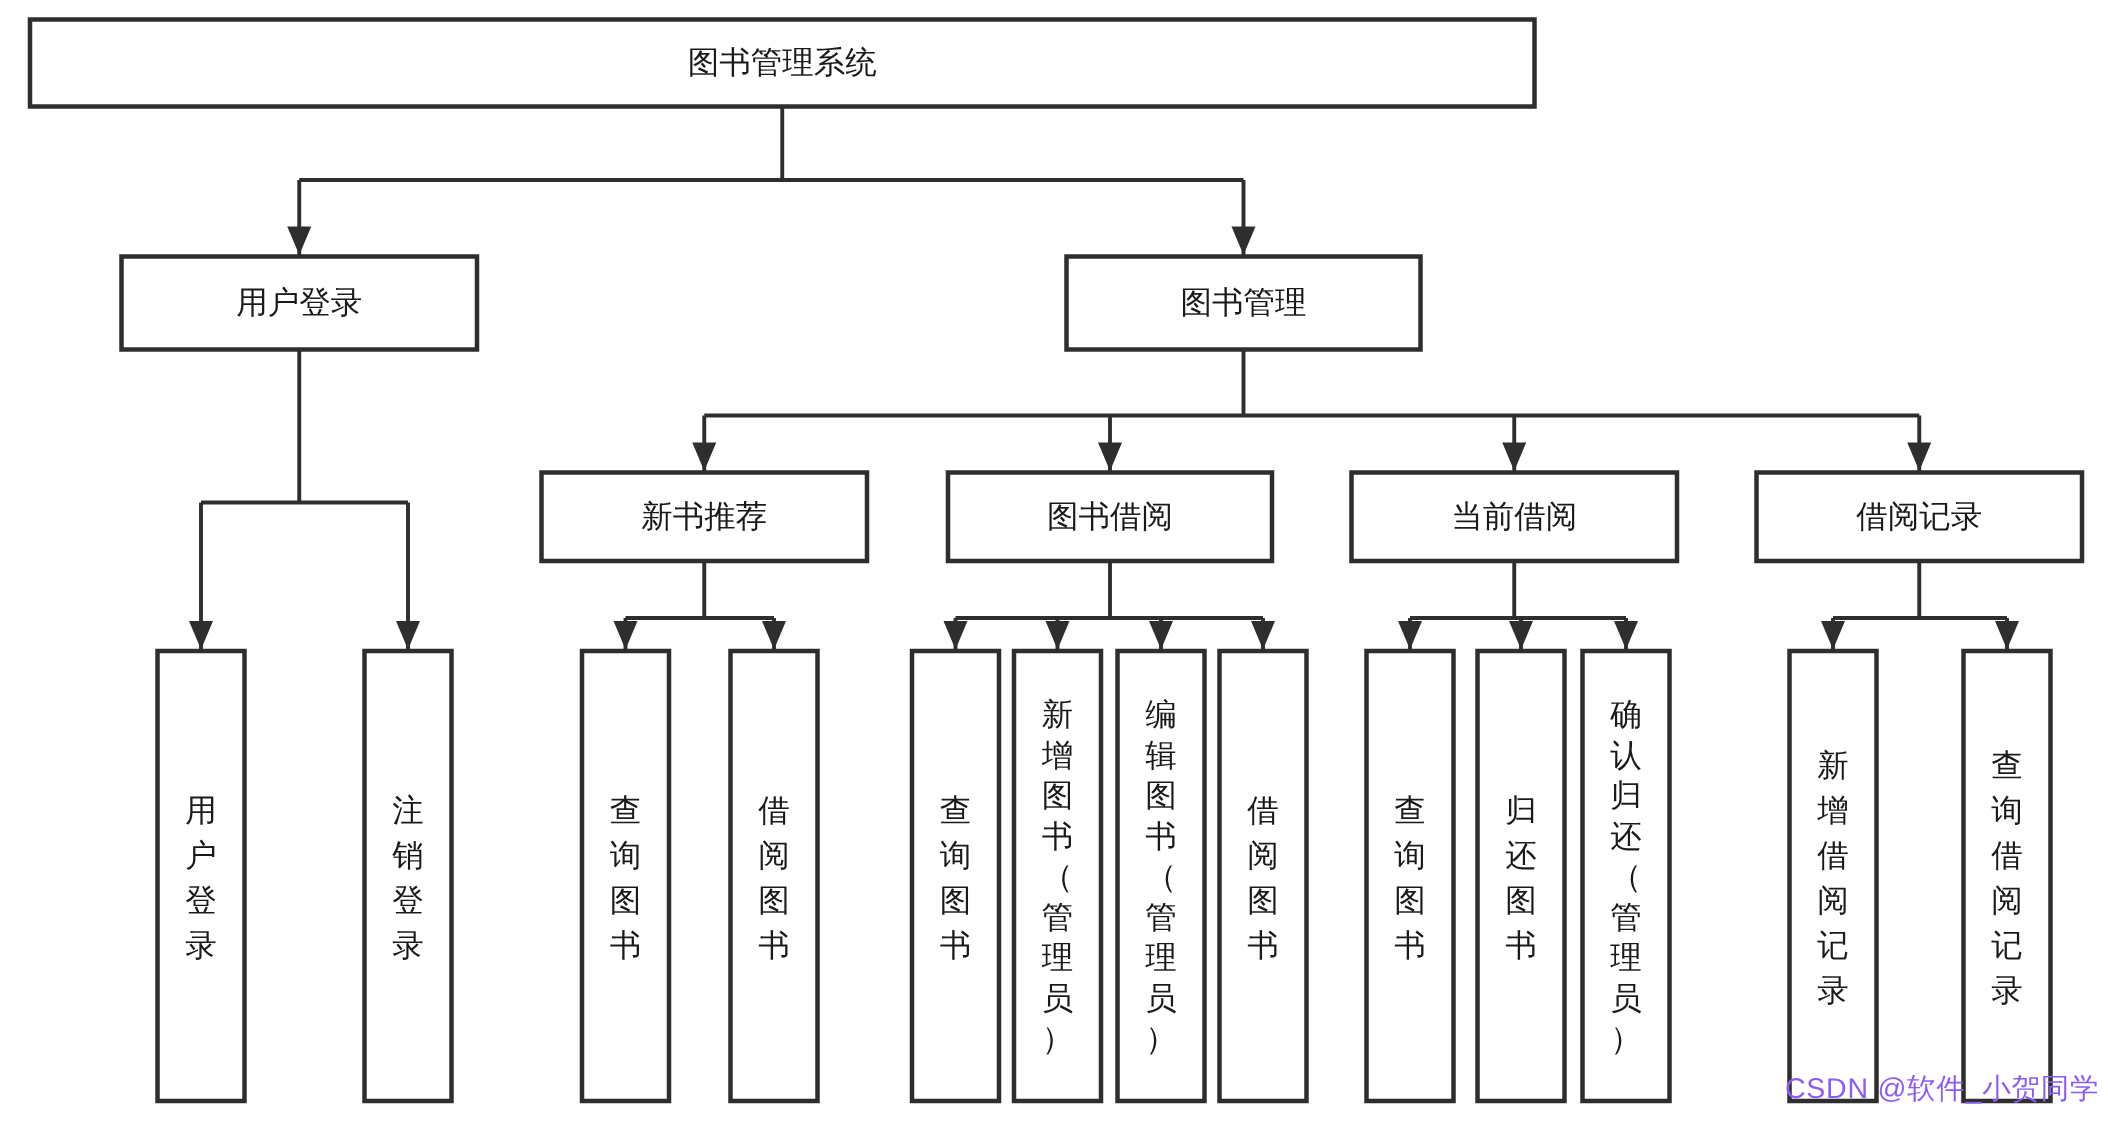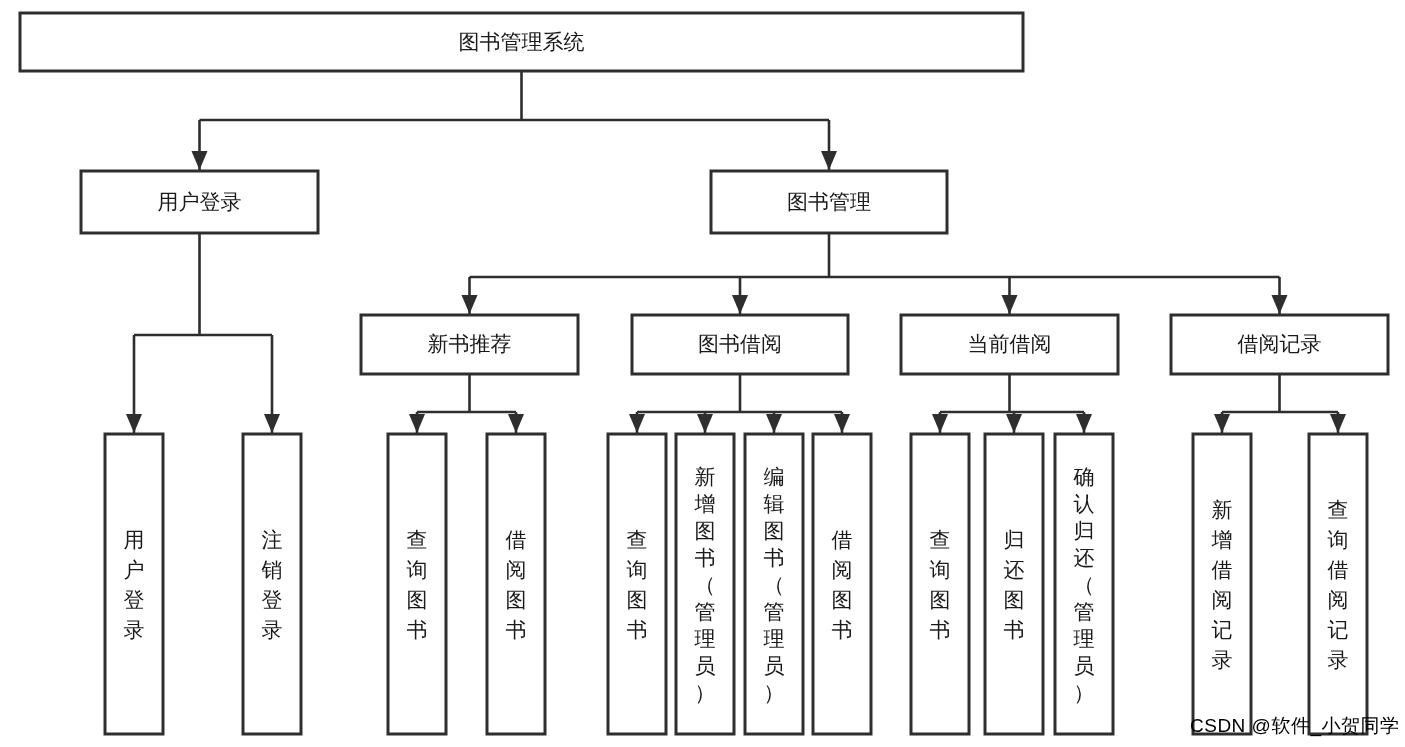--- a/index.html
+++ b/index.html
@@ -51,21 +51,21 @@
   .node-label-v {
     font-family: "Liberation Sans", "DejaVu Sans", sans-serif;
     font-size: 21px;
     fill: #1a1a1a;
     text-anchor: middle;
   }
   .watermark-text {
     position: absolute;
     font-family: "Liberation Sans", "DejaVu Sans", sans-serif;
     font-size: 19px;
-    color: #000000;
+    color: #8b5cf6;
     white-space: nowrap;
     left: 1190px;
     top: 713px;
     letter-spacing: 0.5px;
   }
 </style>
 </head>
 <body>
 
 <div id="diagram-root">

